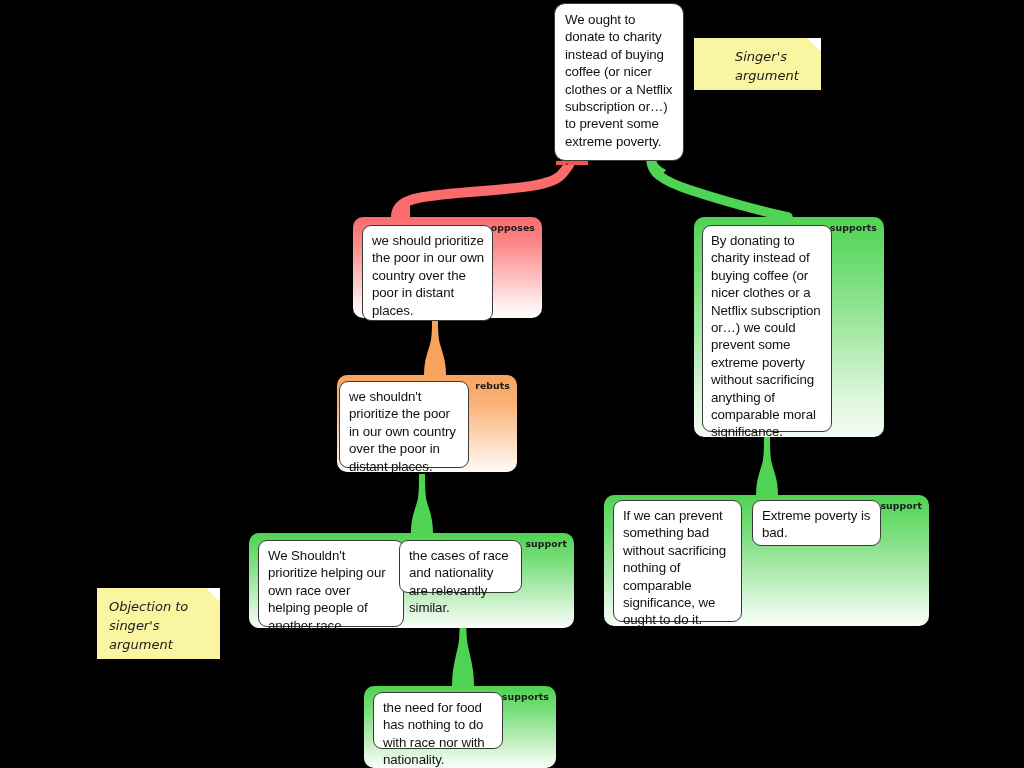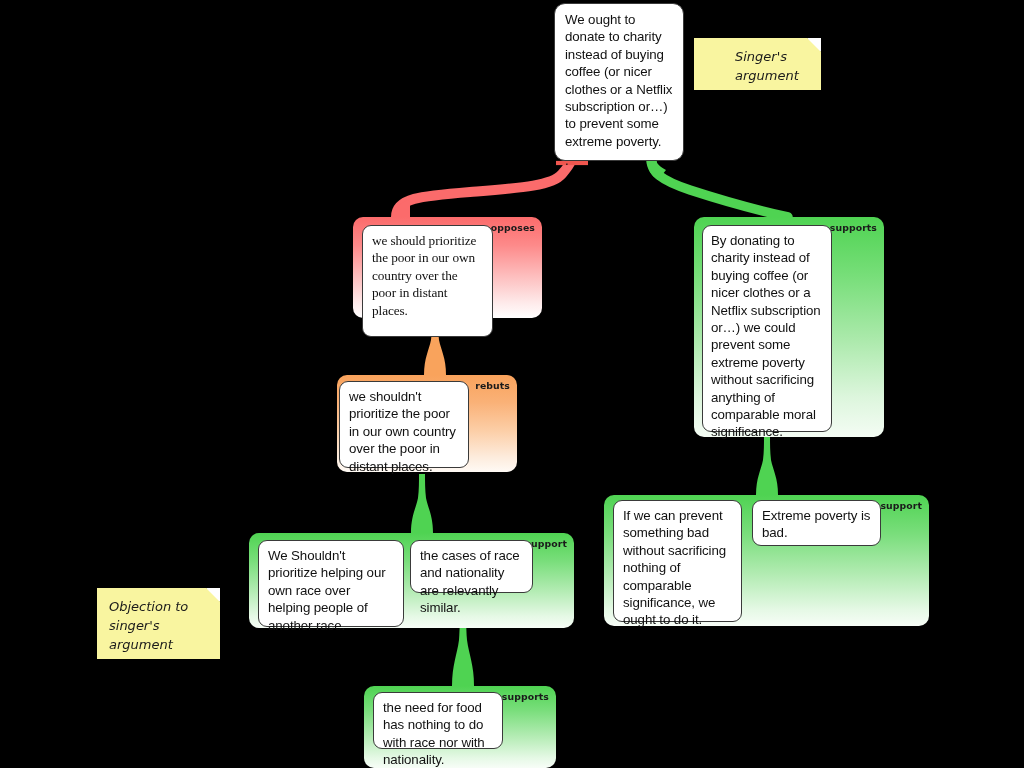--- a/index.html
+++ b/index.html
@@ -193,21 +193,21 @@
   </div>
 
   <div class="note" style="left:97px; top:588px; width:123px; height:71px;">
     <div class="fold"></div>
     <span>Objection to singer's argument</span>
   </div>
 
   <div class="card card-red" style="left:353px; top:217px; width:189px; height:101px;">
     <span class="rel-label">opposes</span>
   </div>
-  <div class="claim" style="left:362px; top:225px; width:131px; height:112px;font-family:Liberation Serif, serif;">
+  <div class="claim" style="left:362px; top:225px; width:131px; height:96px;">
     <span>we should prioritize the poor in our own country over the poor in distant places.</span>
   </div>
 
   <div class="card card-green" style="left:694px; top:217px; width:190px; height:220px;">
     <span class="rel-label">supports</span>
   </div>
   <div class="claim" style="left:702px; top:225px; width:130px; height:207px;padding-left:8px;">
     <span>By donating to charity instead of buying coffee (or nicer clothes or a Netflix subscription or…) we could prevent some extreme poverty without sacrificing anything of comparable moral significance.</span>
   </div>
 
@@ -217,21 +217,21 @@
   <div class="claim" style="left:339px; top:381px; width:130px; height:87px;">
     <span>we shouldn't prioritize the poor in our own country over the poor in distant places.</span>
   </div>
 
   <div class="card card-green-short" style="left:249px; top:533px; width:325px; height:95px;">
     <span class="rel-label">support</span>
   </div>
   <div class="claim" style="left:258px; top:540px; width:146px; height:87px;">
     <span>We Shouldn't prioritize helping our own race over helping people of another race.</span>
   </div>
-  <div class="claim" style="left:399px; top:540px; width:123px; height:53px;margin-left:11px;">
+  <div class="claim" style="left:399px; top:540px; width:123px; height:53px;">
     <span>the cases of race and nationality are relevantly similar.</span>
   </div>
 
   <div class="card card-green-short" style="left:604px; top:495px; width:325px; height:131px;">
     <span class="rel-label">support</span>
   </div>
   <div class="claim" style="left:613px; top:500px; width:129px; height:122px;">
     <span>If we can prevent something bad without sacrificing nothing of comparable significance, we ought to do it.</span>
   </div>
   <div class="claim" style="left:752px; top:500px; width:129px; height:46px;">

